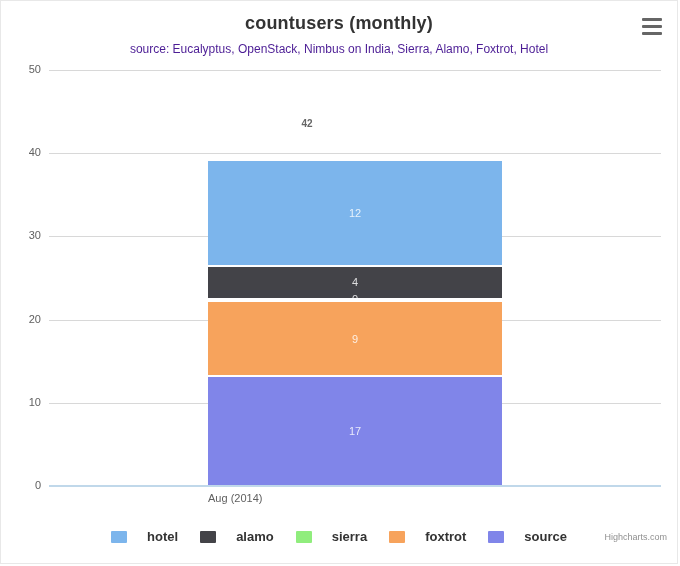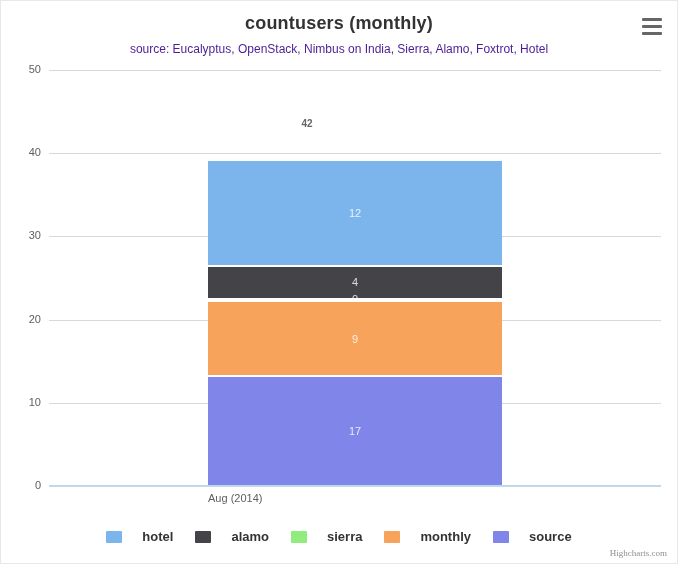--- a/index.html
+++ b/index.html
@@ -188,25 +188,24 @@
   .legend-label {
     font-size: 13px;
     font-weight: bold;
     color: #333333;
   }
 
   
   #credits {
     position: absolute;
     right: 10px;
-    bottom: 5px;
+    bottom: 21px;
     font-size: 9px;
     color: #909090;
     cursor: pointer;
-    font-family: Liberation Serif, serif;
   }
 </style>
 </head>
 <body>
 
 <div id="chart-container">
 
   <div id="chart-title">countusers (monthly)</div>
   <div id="chart-subtitle">source: Eucalyptus, OpenStack, Nimbus on India, Sierra, Alamo, Foxtrot, Hotel</div>
 
@@ -266,21 +265,21 @@
       <div class="legend-item">
         <span class="legend-swatch" style="background: rgb(67, 67, 72);"></span>
         <span class="legend-label">alamo</span>
       </div>
       <div class="legend-item">
         <span class="legend-swatch" style="background: rgb(144, 237, 125);"></span>
         <span class="legend-label">sierra</span>
       </div>
       <div class="legend-item">
         <span class="legend-swatch" style="background: rgb(247, 163, 92);"></span>
-        <span class="legend-label">monthly</span>
+        <span class="legend-label">foxtrot</span>
       </div>
       <div class="legend-item">
         <span class="legend-swatch" style="background: rgb(128, 133, 233);"></span>
         <span class="legend-label">source</span>
       </div>
     </div>
 
   <div id="credits">Highcharts.com</div>
 
 </div>

